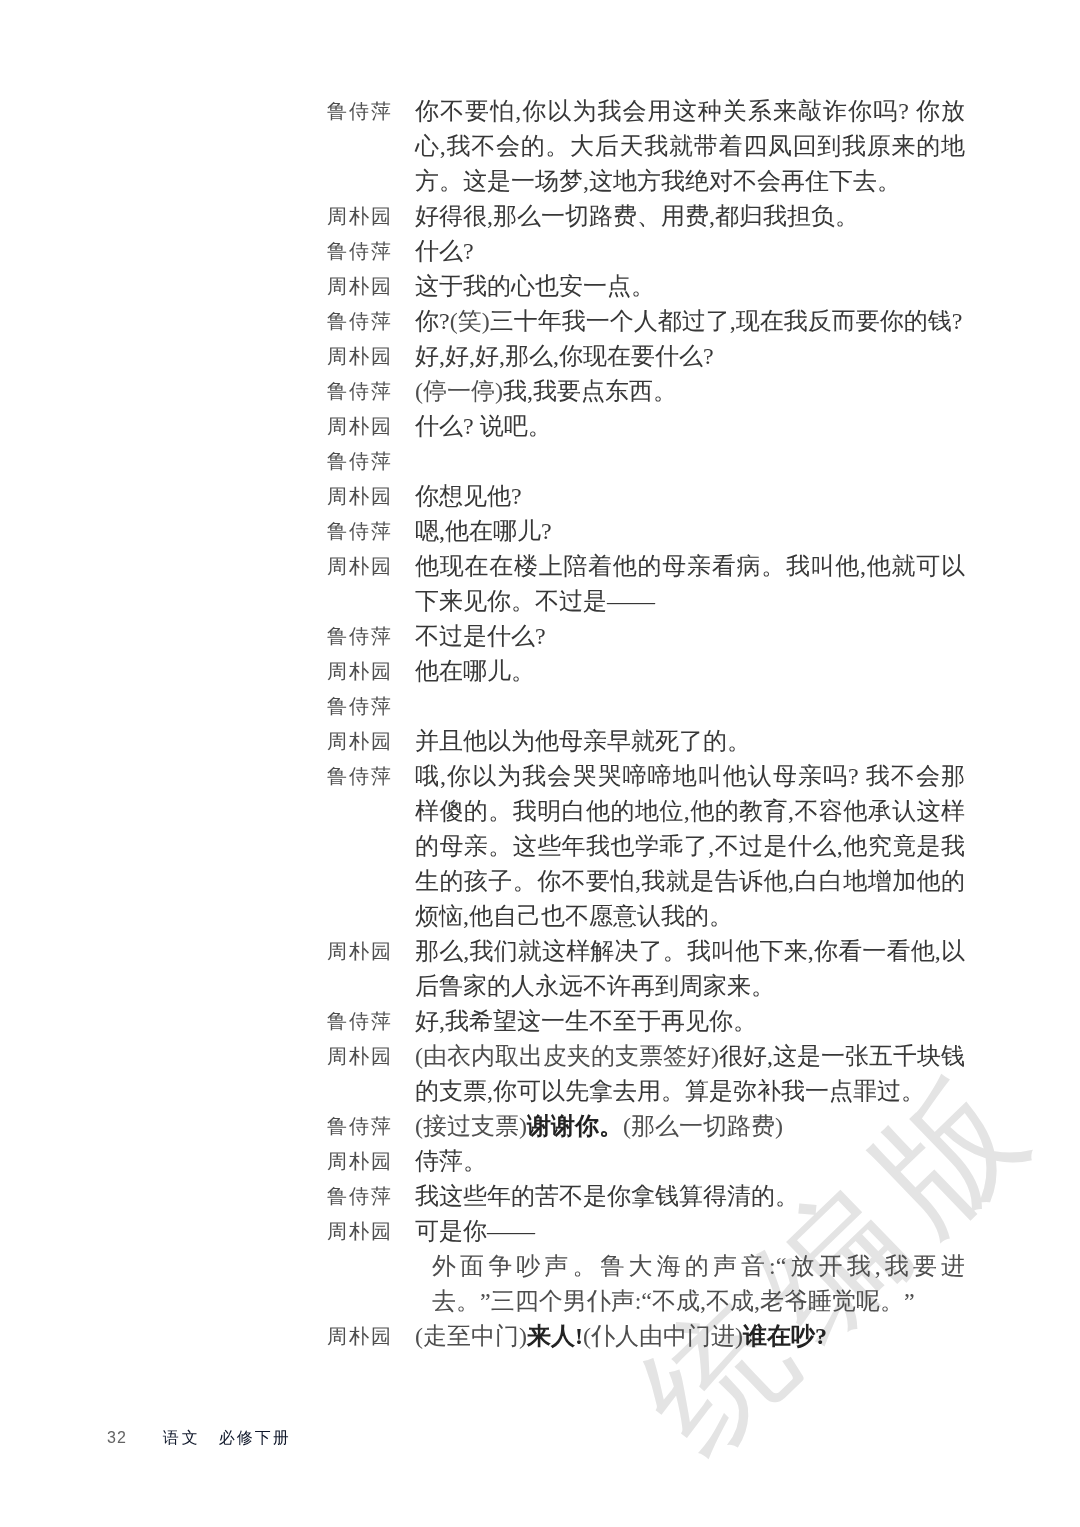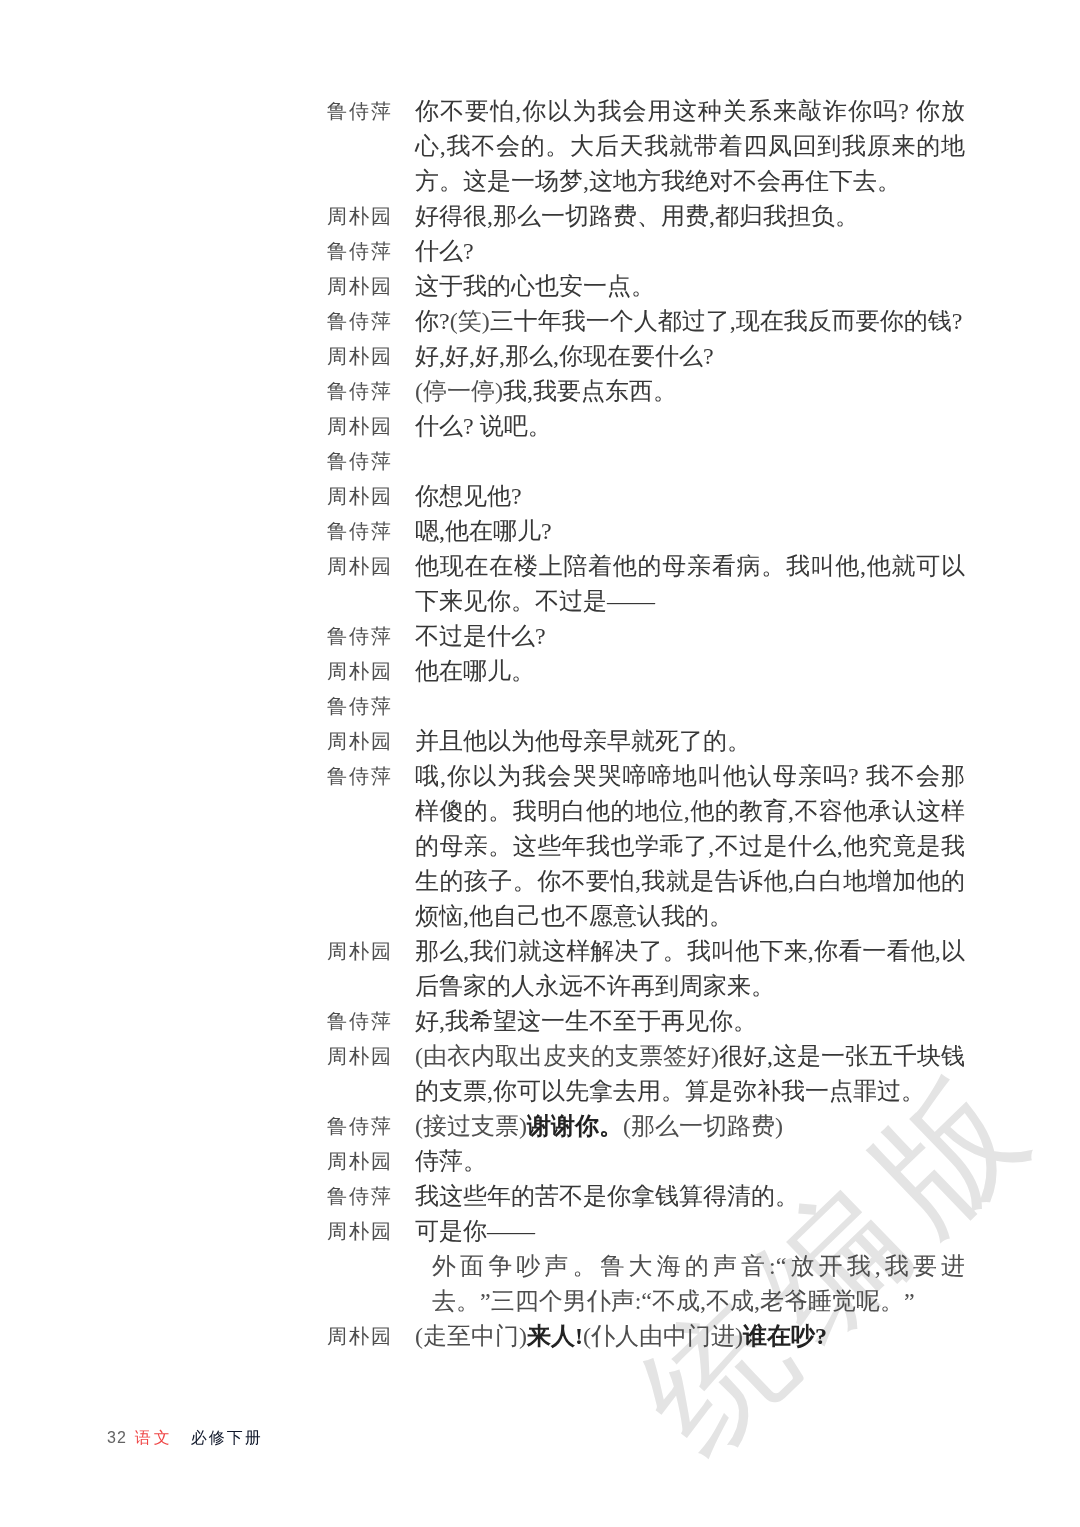--- a/index.html
+++ b/index.html
@@ -79,23 +79,23 @@
     align-items: baseline;
     z-index: 1;
   }
   .page-num {
     font-family: "Liberation Sans", "DejaVu Sans", sans-serif;
     font-size: 16px;
     color: #636363;
     letter-spacing: 1px;
   }
   .footer-subject {
-    margin-left: 8px;
+    margin-left: 36px;
     font-size: 16px;
-    color: #ef4444;
+    color: #0f172a;
     letter-spacing: 3px;
   }
   .footer-volume {
     margin-left: 18px;
     font-size: 16px;
     color: #0f172a;
     letter-spacing: 2px;
   }
 </style>
 </head>

